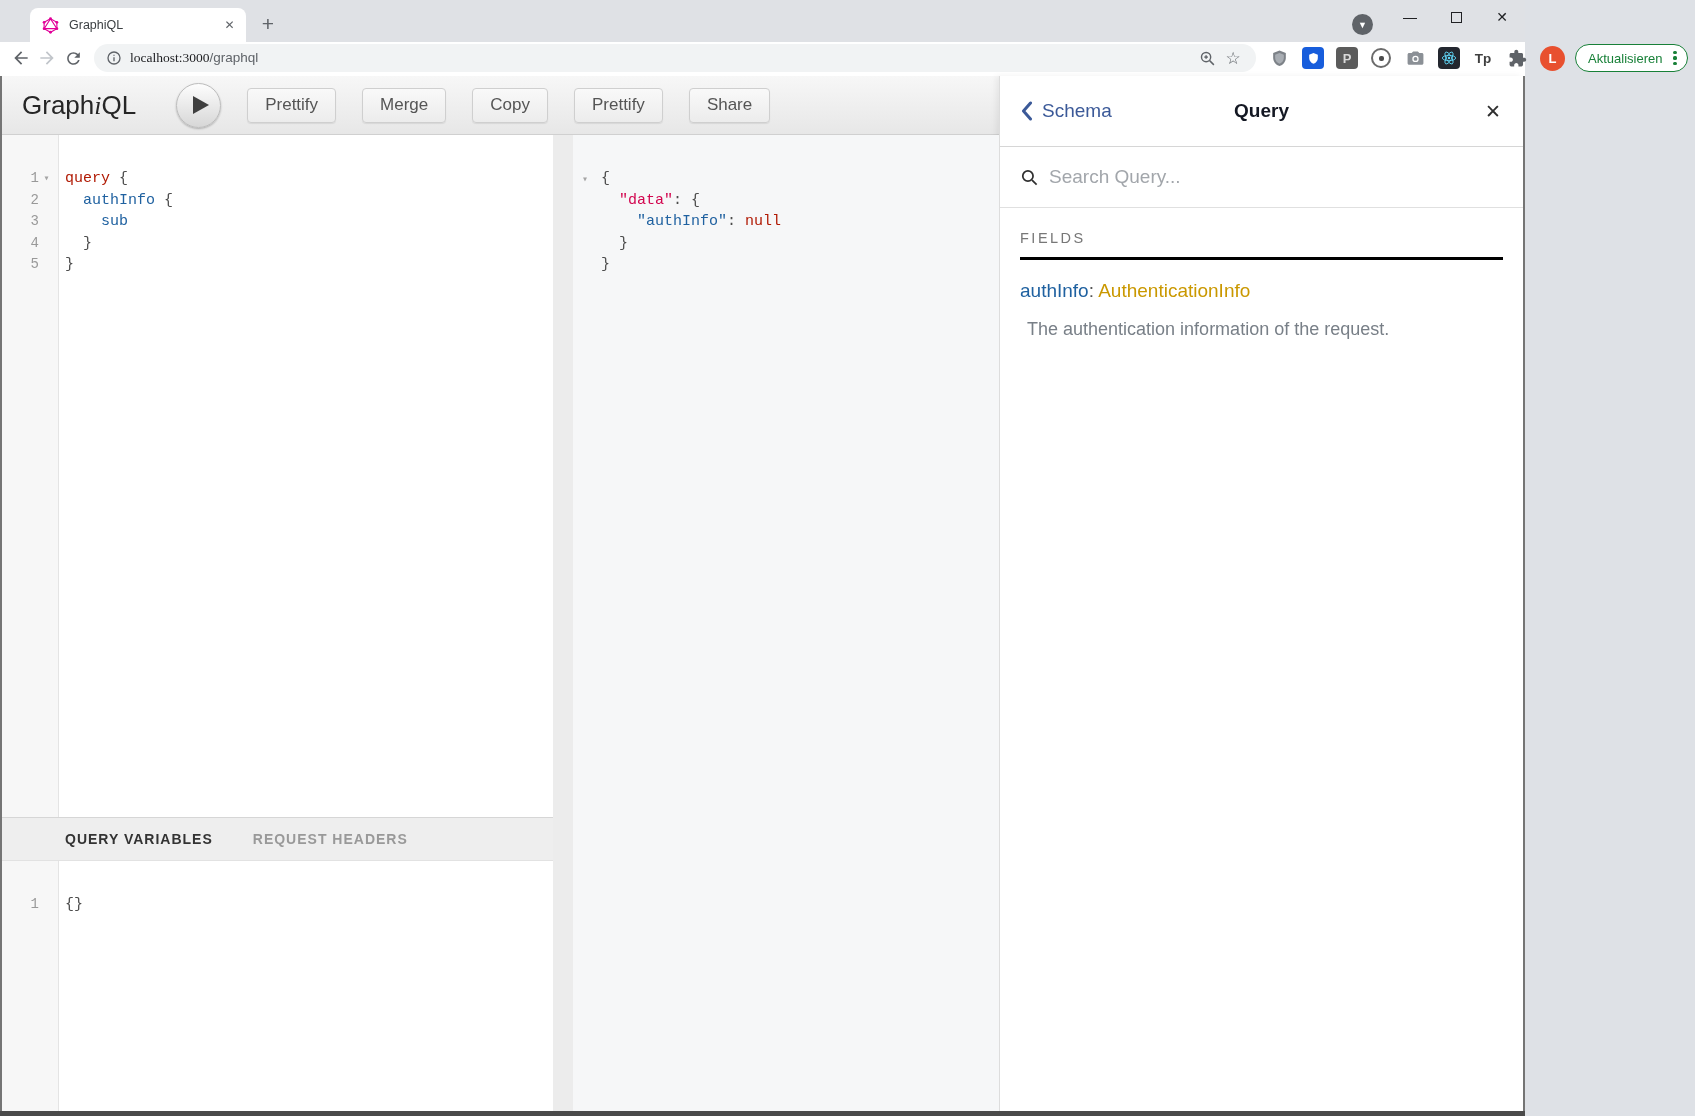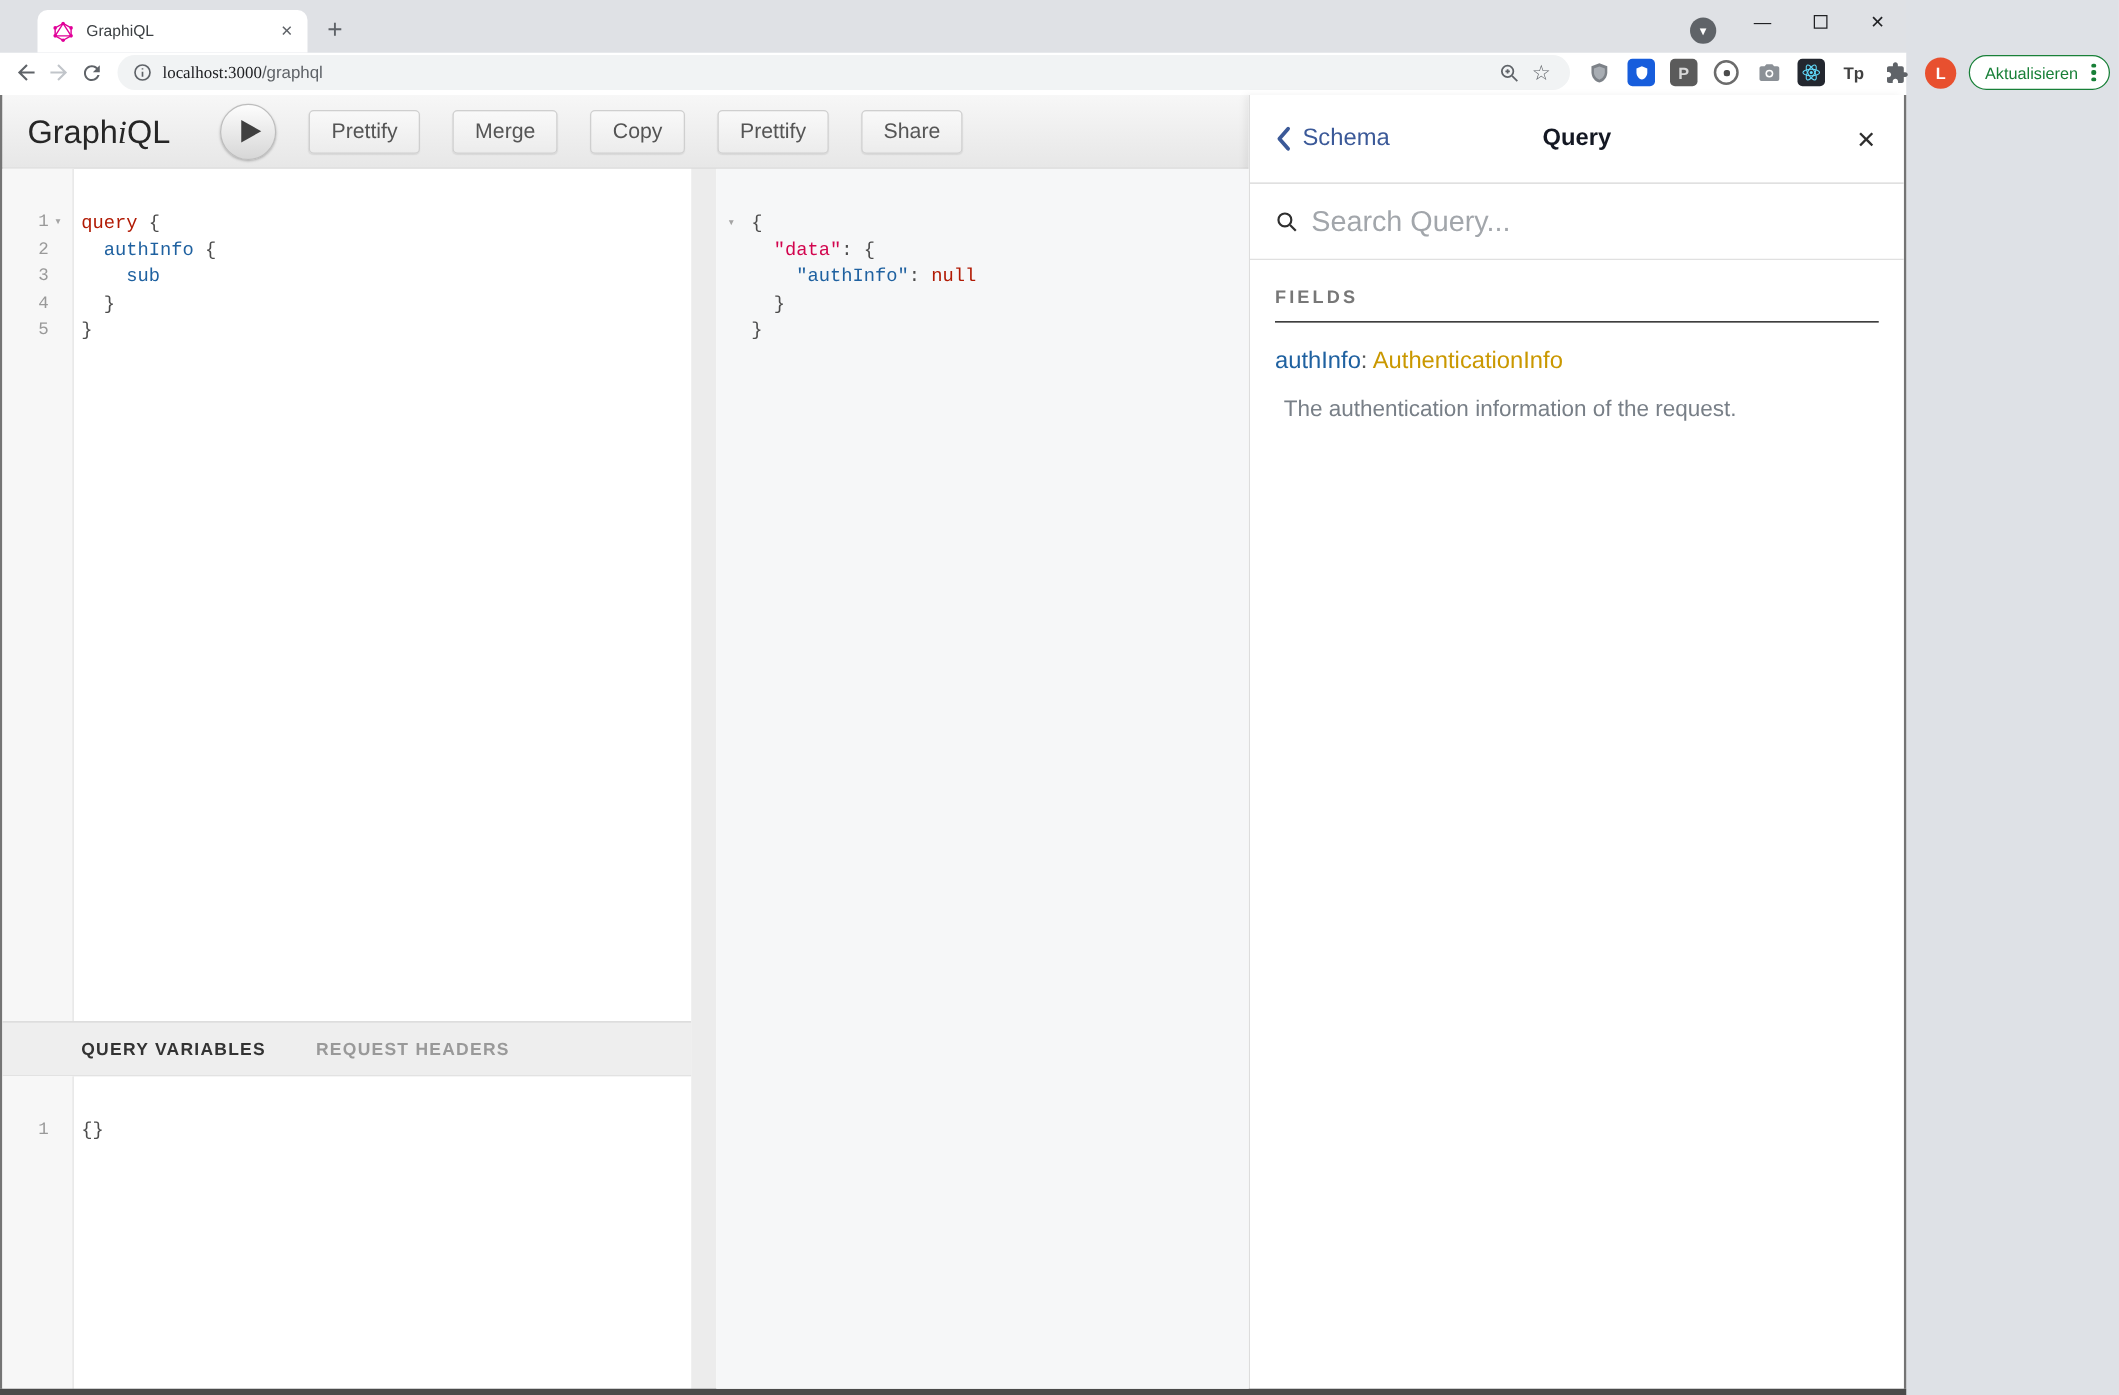--- a/index.html
+++ b/index.html
@@ -99,27 +99,27 @@
   .doc-panel { width:524px; flex:none; background:#fff; border-left:1px solid #ddd;
                box-shadow:-3px 0 6px rgba(0,0,0,.06); display:flex; flex-direction:column; }
   .doc-header { height:71px; flex:none; border-bottom:1px solid #d6d6d6; display:flex; align-items:center;
                 position:relative; padding:0 20px; }
   .doc-back { display:flex; align-items:center; color:#3b5998; font-size:19px; gap:9px; }
   .doc-title { position:absolute; left:0; right:0; text-align:center; font-size:19px; font-weight:bold;
                color:#141823; pointer-events:none; }
   .doc-close { position:absolute; right:22px; top:24px; font-size:19px; color:#2e2e2e; }
   .doc-search { height:61px; flex:none; border-bottom:1px solid #e0e0e0; display:flex; align-items:center;
                 padding:0 20px; gap:10px; }
-  .doc-search input { border:none; outline:none; font-size:23px; color:#333; flex:1; background:transparent;
+  .doc-search input { border:none; outline:none; font-size:19px; color:#333; flex:1; background:transparent;
                       font-family:"Liberation Sans", sans-serif; }
   .doc-search input::placeholder { color:#a2a6ab; }
   .doc-body { padding:22px 20px; overflow:hidden; }
   .doc-nodesc { font-size:19px; color:#32383f; margin-bottom:46px; }
-  .doc-cat-title { font-size:14.5px; font-weight:bold; color:#777; letter-spacing:2.5px;
-                   padding-bottom:11px; border-bottom:1px solid #000000; margin-bottom:20px; }
+  .doc-cat-title { font-size:14.5px; font-weight:normal; color:#777; letter-spacing:2.5px;
+                   padding-bottom:11px; border-bottom:3px solid #000000; margin-bottom:20px; }
   .doc-field { font-size:19px; }
   .doc-field-name { color:#1f61a0; }
   .doc-field-colon { color:#555; }
   .doc-type-name { color:#ca9800; }
   .doc-field-desc { font-size:18px; color:#787f87; margin-top:17px; padding-left:7px; }
 
   .bottom-strip { height:5px; flex:none; background:#4a4a4a; }
 
   svg { display:block; }
 </style>

